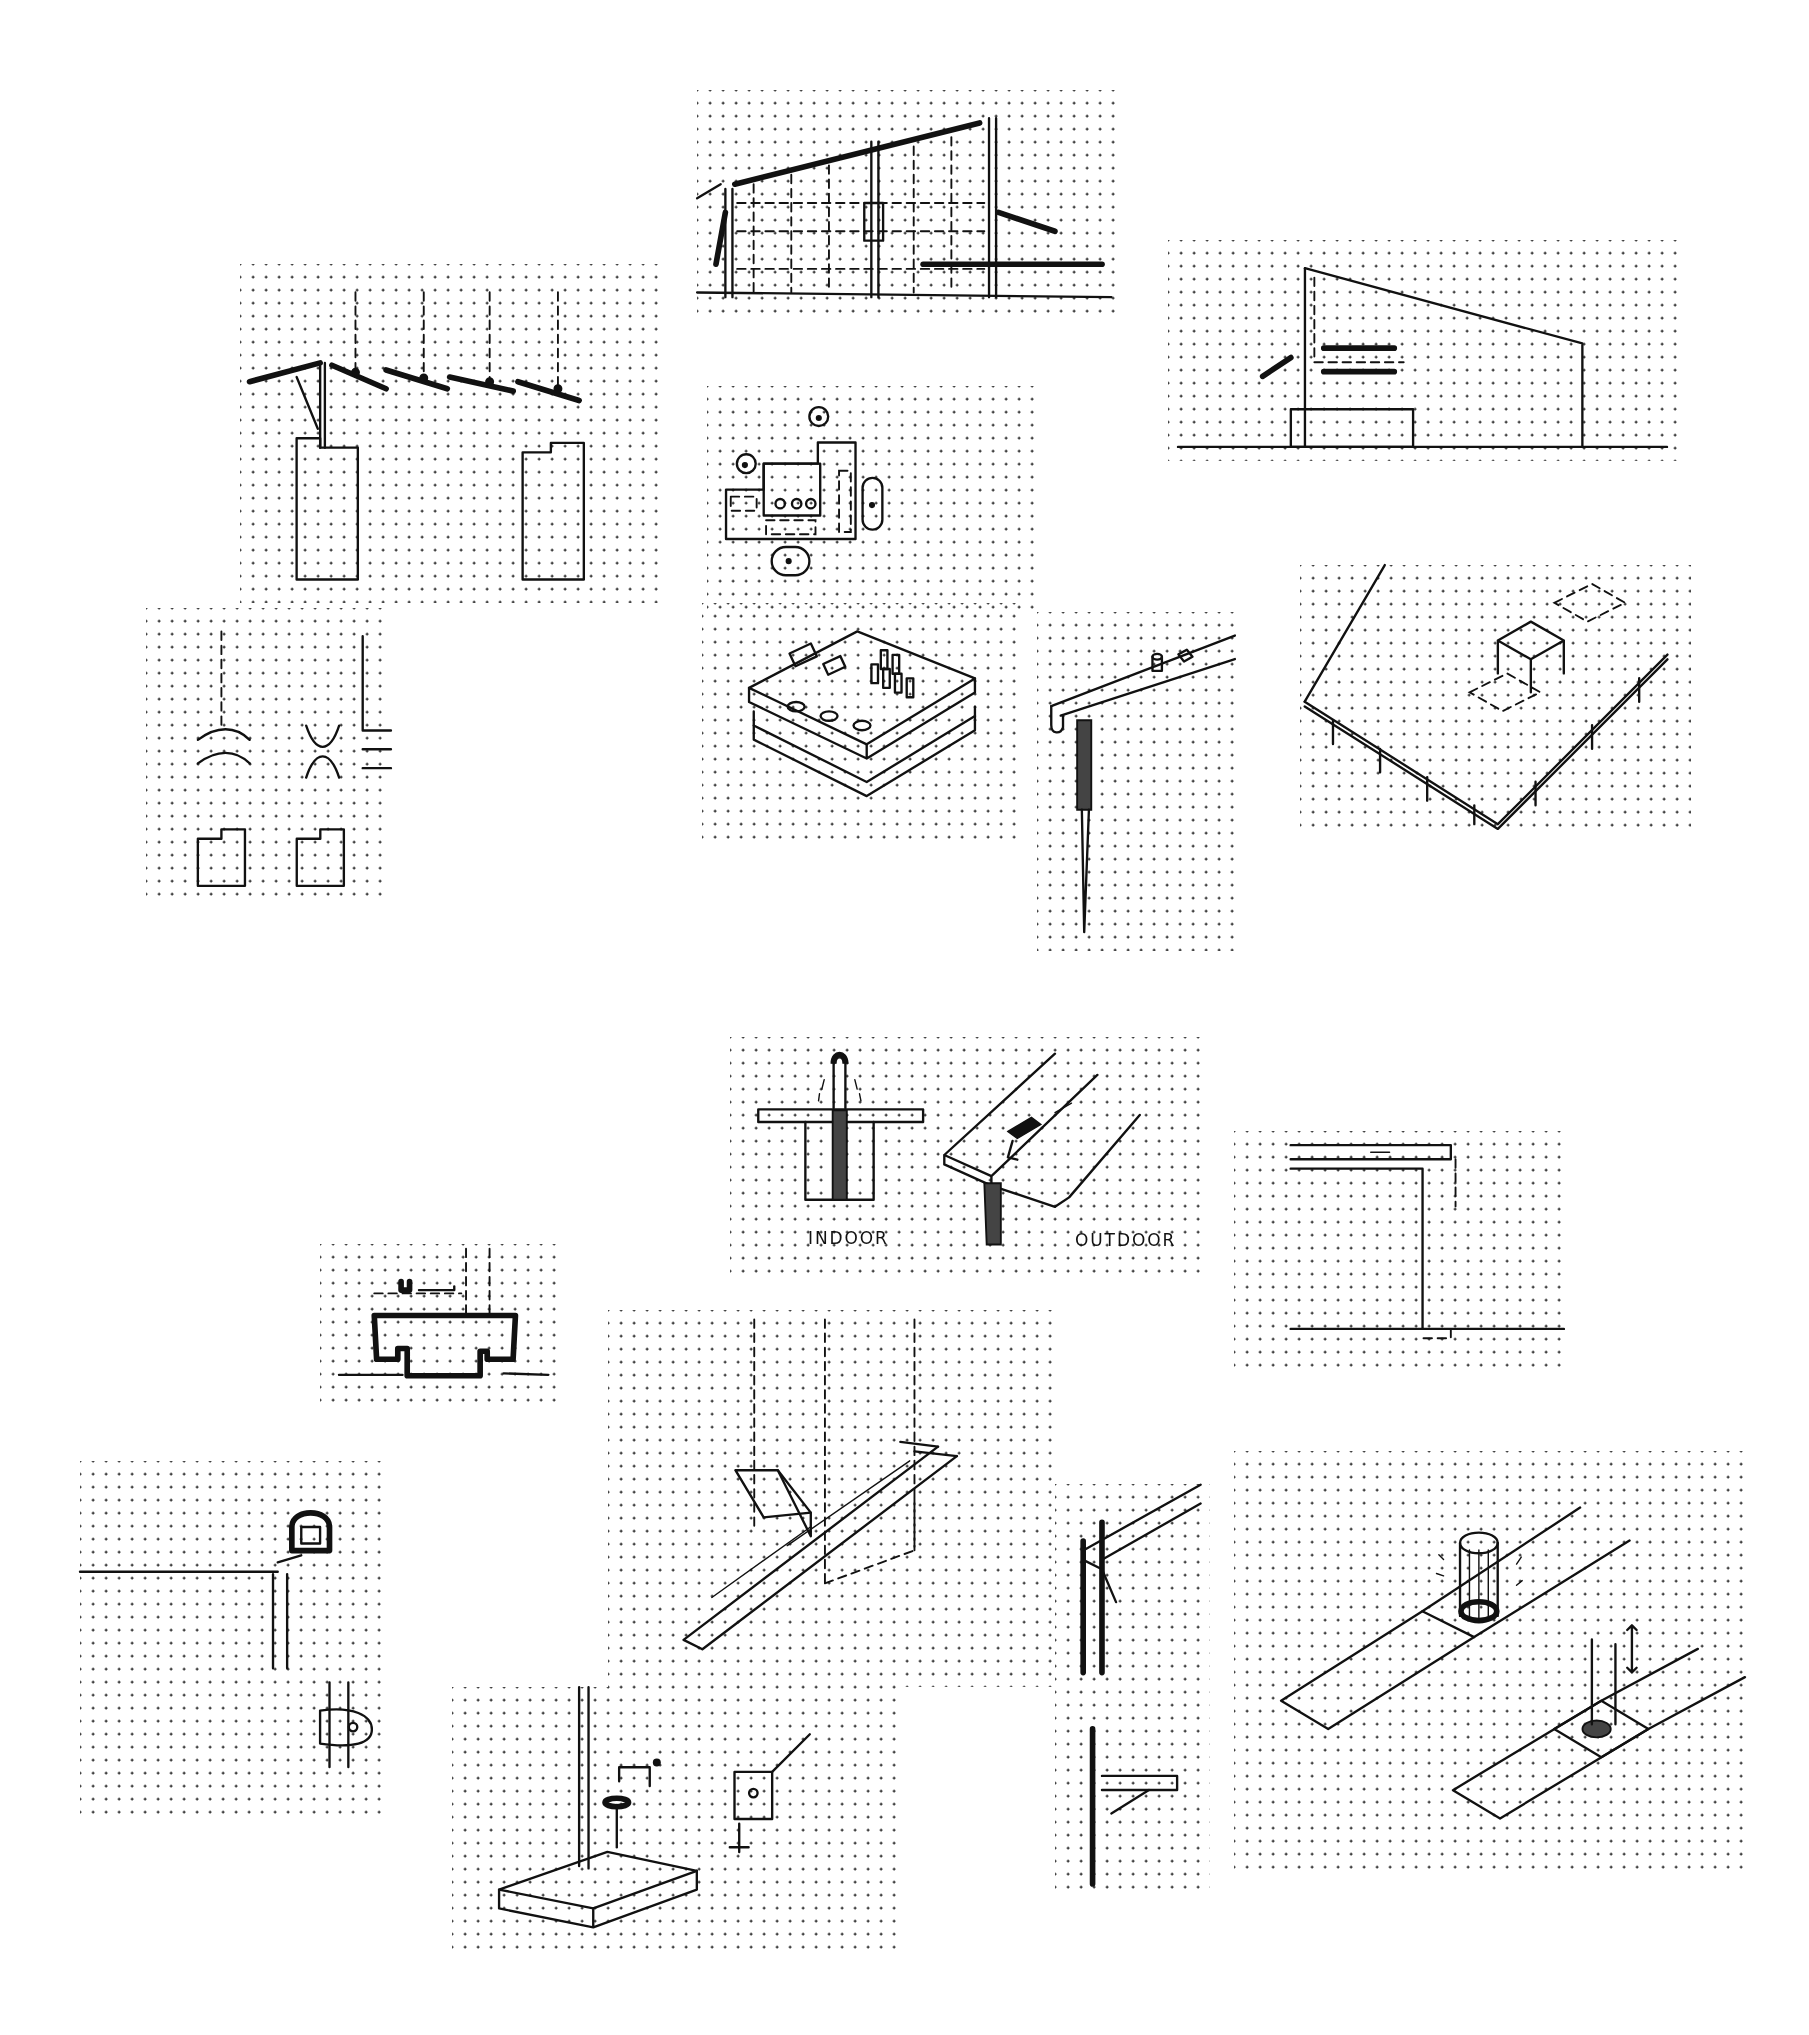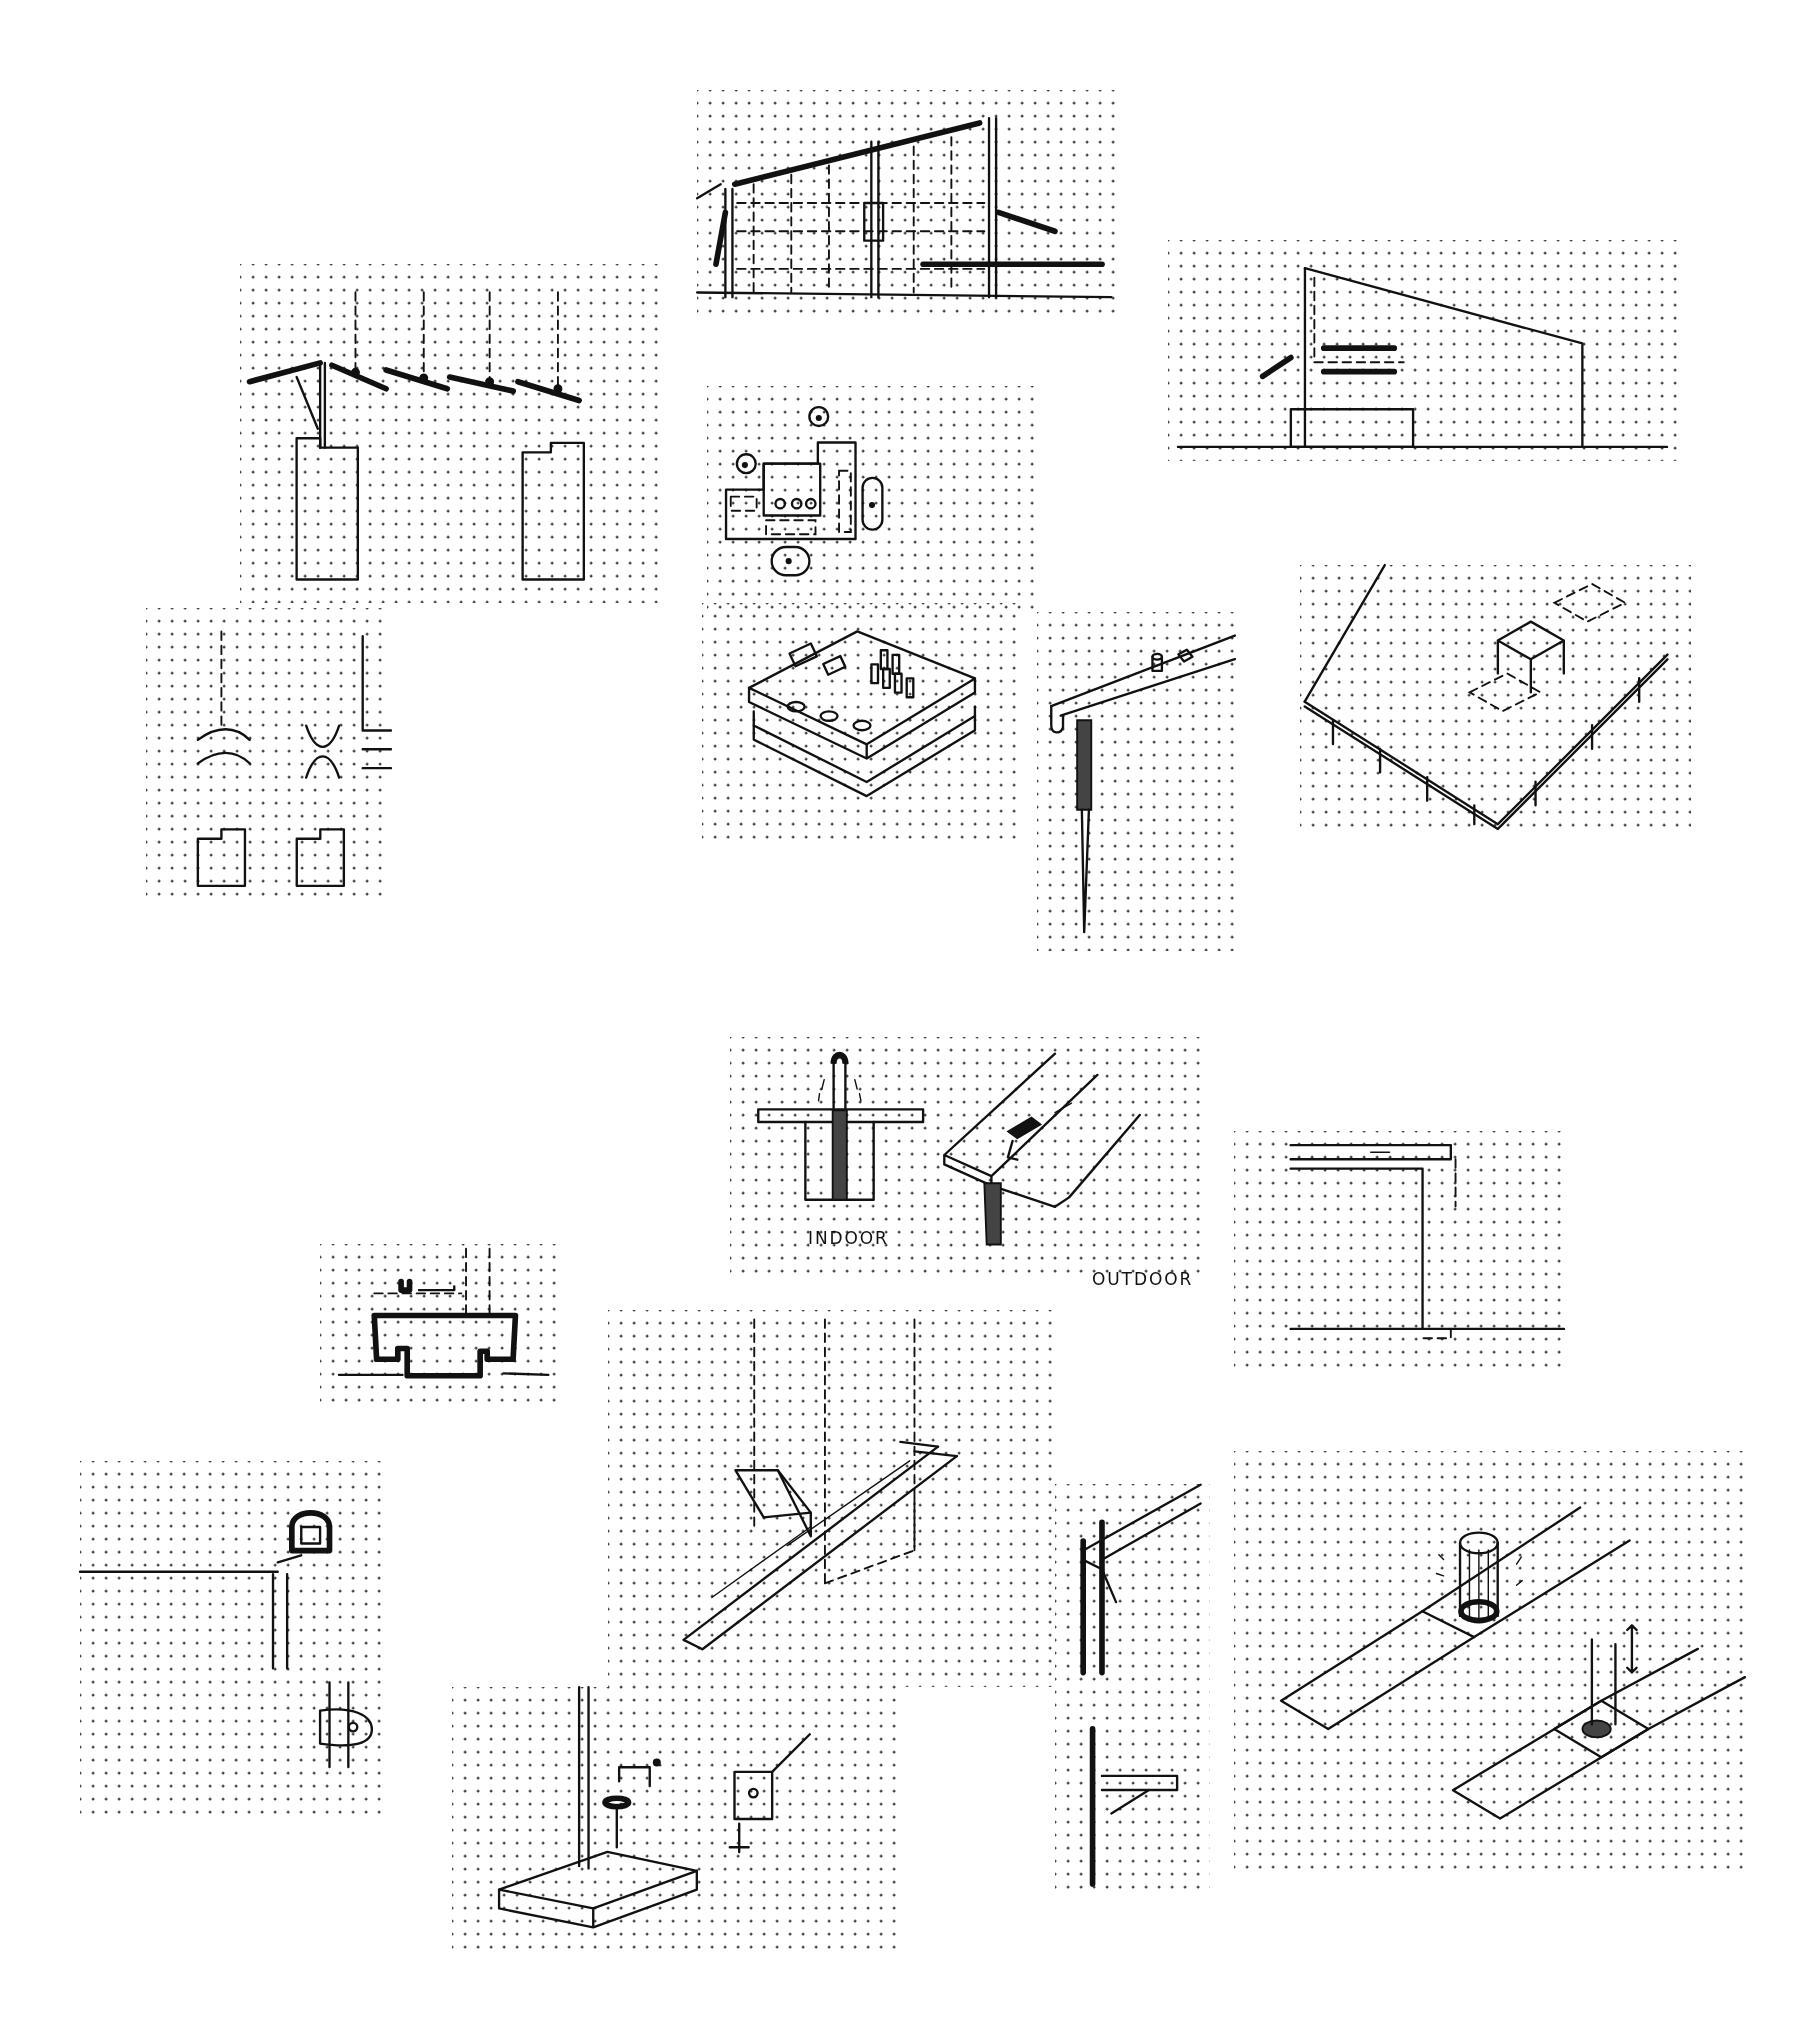--- a/index.html
+++ b/index.html
@@ -166,21 +166,21 @@
     <g>
       <path class="ink" d="M455 250 L690 35 M555 295 L780 80 M455 250 L555 295 M455 250 L455 270 L555 315 L555 295"></path>
       <path class="ink" d="M555 315 L690 360 M690 360 L720 340 L870 165"></path>
       <path class="hatch" d="M540 310 L575 310 L575 440 L545 440 Z"></path>
       <path class="solid" d="M590 200 L640 170 L660 185 L610 215 Z"></path>
       <path class="ink" d="M600 220 L590 255 L610 260"></path>
       <path class="thin" d="M690 160 L725 140"></path>
     </g>
   </svg>
   <div class="label" style="left:78px; top:191px;">INDOOR</div>
-  <div class="label" style="left:362px; top:193px;margin-top:39px;">OUTDOOR</div>
+  <div class="label" style="left:345px; top:193px;">OUTDOOR</div>
 </div>
 
 <div class="panel" style="left:1234px; top:1131px; width:330px; height:245px;">
   <svg viewBox="0 0 700 520">
     <path class="ink" d="M120 30 L460 30 L460 60 L120 60"></path>
     <path class="thin" d="M290 45 L330 45"></path>
     <path class="ink" d="M120 80 L400 80 L400 420"></path>
     <path class="dash" d="M470 60 L470 160"></path>
     <path class="ink" d="M120 420 L700 420"></path>
     <path class="dash" d="M400 420 L460 420 L460 440 L400 440"></path>

